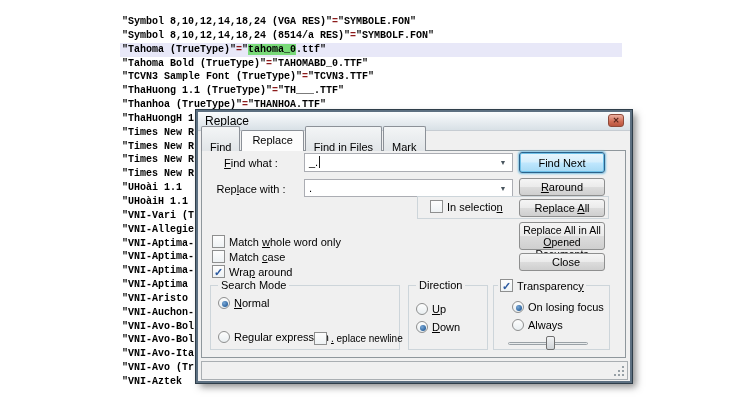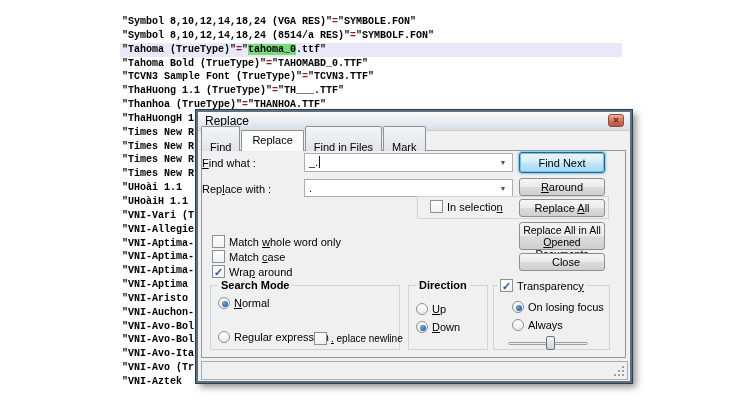--- a/index.html
+++ b/index.html
@@ -31,39 +31,39 @@
   .tabs{position:absolute;left:3px;top:18px;height:21px;display:flex;align-items:flex-end;z-index:3;}
   .tab{height:17px;line-height:16px;padding:12px 8px;margin-right:1px;box-sizing:border-box;
        border:1px solid #8c9198;border-bottom:none;border-radius:2px 2px 0 0;
        background:linear-gradient(#f3f5f6,#e1e5e8);cursor:pointer;}
   .tab.active{height:21px;line-height:19px;background:#fcfcfc;padding:0 10px;position:relative;z-index:4;}
 
   .pane{position:absolute;left:3px;top:38px;width:425px;height:208px;box-sizing:border-box;
         border:1px solid #8f979c;background:#f0f0f0;}
   .pane *{box-sizing:border-box;}
 
-  .lbl{position:absolute;width:98px;text-align:left;}
+  .lbl{position:absolute;width:98px;text-align:center;}
   .mn{text-decoration:underline;}
 
   .combo{position:absolute;height:19px;background:#fff;border:1px solid #abadb3;}
   .combo .val{position:absolute;left:4px;top:2px;font-size:11px;white-space:pre;}
   .caret{display:inline-block;width:1px;height:12px;background:#1a1a1a;vertical-align:-2px;margin-left:1px;}
   .combo .arrow{position:absolute;right:2px;top:2px;width:14px;height:13px;text-align:center;
                 font-size:7px;line-height:13px;color:#49555e;cursor:pointer;}
 
   .btn{position:absolute;width:86px;height:18px;border:1px solid #8e8f8f;border-radius:3px;
        background:linear-gradient(#f5f5f5,#ebebeb 48%,#dcdcdc 52%,#cfcfcf);
        font-family:"Liberation Sans",sans-serif;font-size:11px;color:#000;padding:0;cursor:pointer;}
   .btn.default{border-color:var(--default-button-border,#2c628b);
        background:linear-gradient(#eaf6fd,#d7effc 45%,#bee6fd 55%,#a6d9f4);
        box-shadow:0 0 0 1px var(--default-button-glow,#6fc1e8) inset,0 0 2px 1px #7fc2e2;}
   .btn.tall{height:28px;font-size:10.5px;line-height:12px;padding:1px 2px;}
 
   .frame{position:absolute;border:1px solid #cdd5da;}
-  .grp{position:absolute;border:1px solid #cdd5da;height:65px;font-weight:bold;}
+  .grp{position:absolute;border:1px solid #cdd5da;height:65px;}
   .grp-title{position:absolute;top:-7px;left:7px;background:#f0f0f0;padding:0 3px;font-size:11px;}
 
   .row{position:absolute;display:flex;align-items:center;cursor:pointer;white-space:nowrap;}
   .cb{width:13px;height:13px;background:linear-gradient(#fdfdfd,#eef2f4);border:1px solid #8e8f8f;
       margin-right:4px;flex:none;text-align:center;font-size:11px;line-height:12px;
       color:#2c5aa0;font-weight:bold;}
   .radio{width:12px;height:12px;border:1px solid #8e8f8f;border-radius:50%;
          background:linear-gradient(#fdfdfd,#e9eef1);margin-right:4px;flex:none;position:relative;}
   .radio.on::after{content:"";position:absolute;left:3px;top:3px;width:6px;height:6px;border-radius:50%;
          background:radial-gradient(circle at 35% 35%,#7aa8d6,#2f66a0 70%);}

